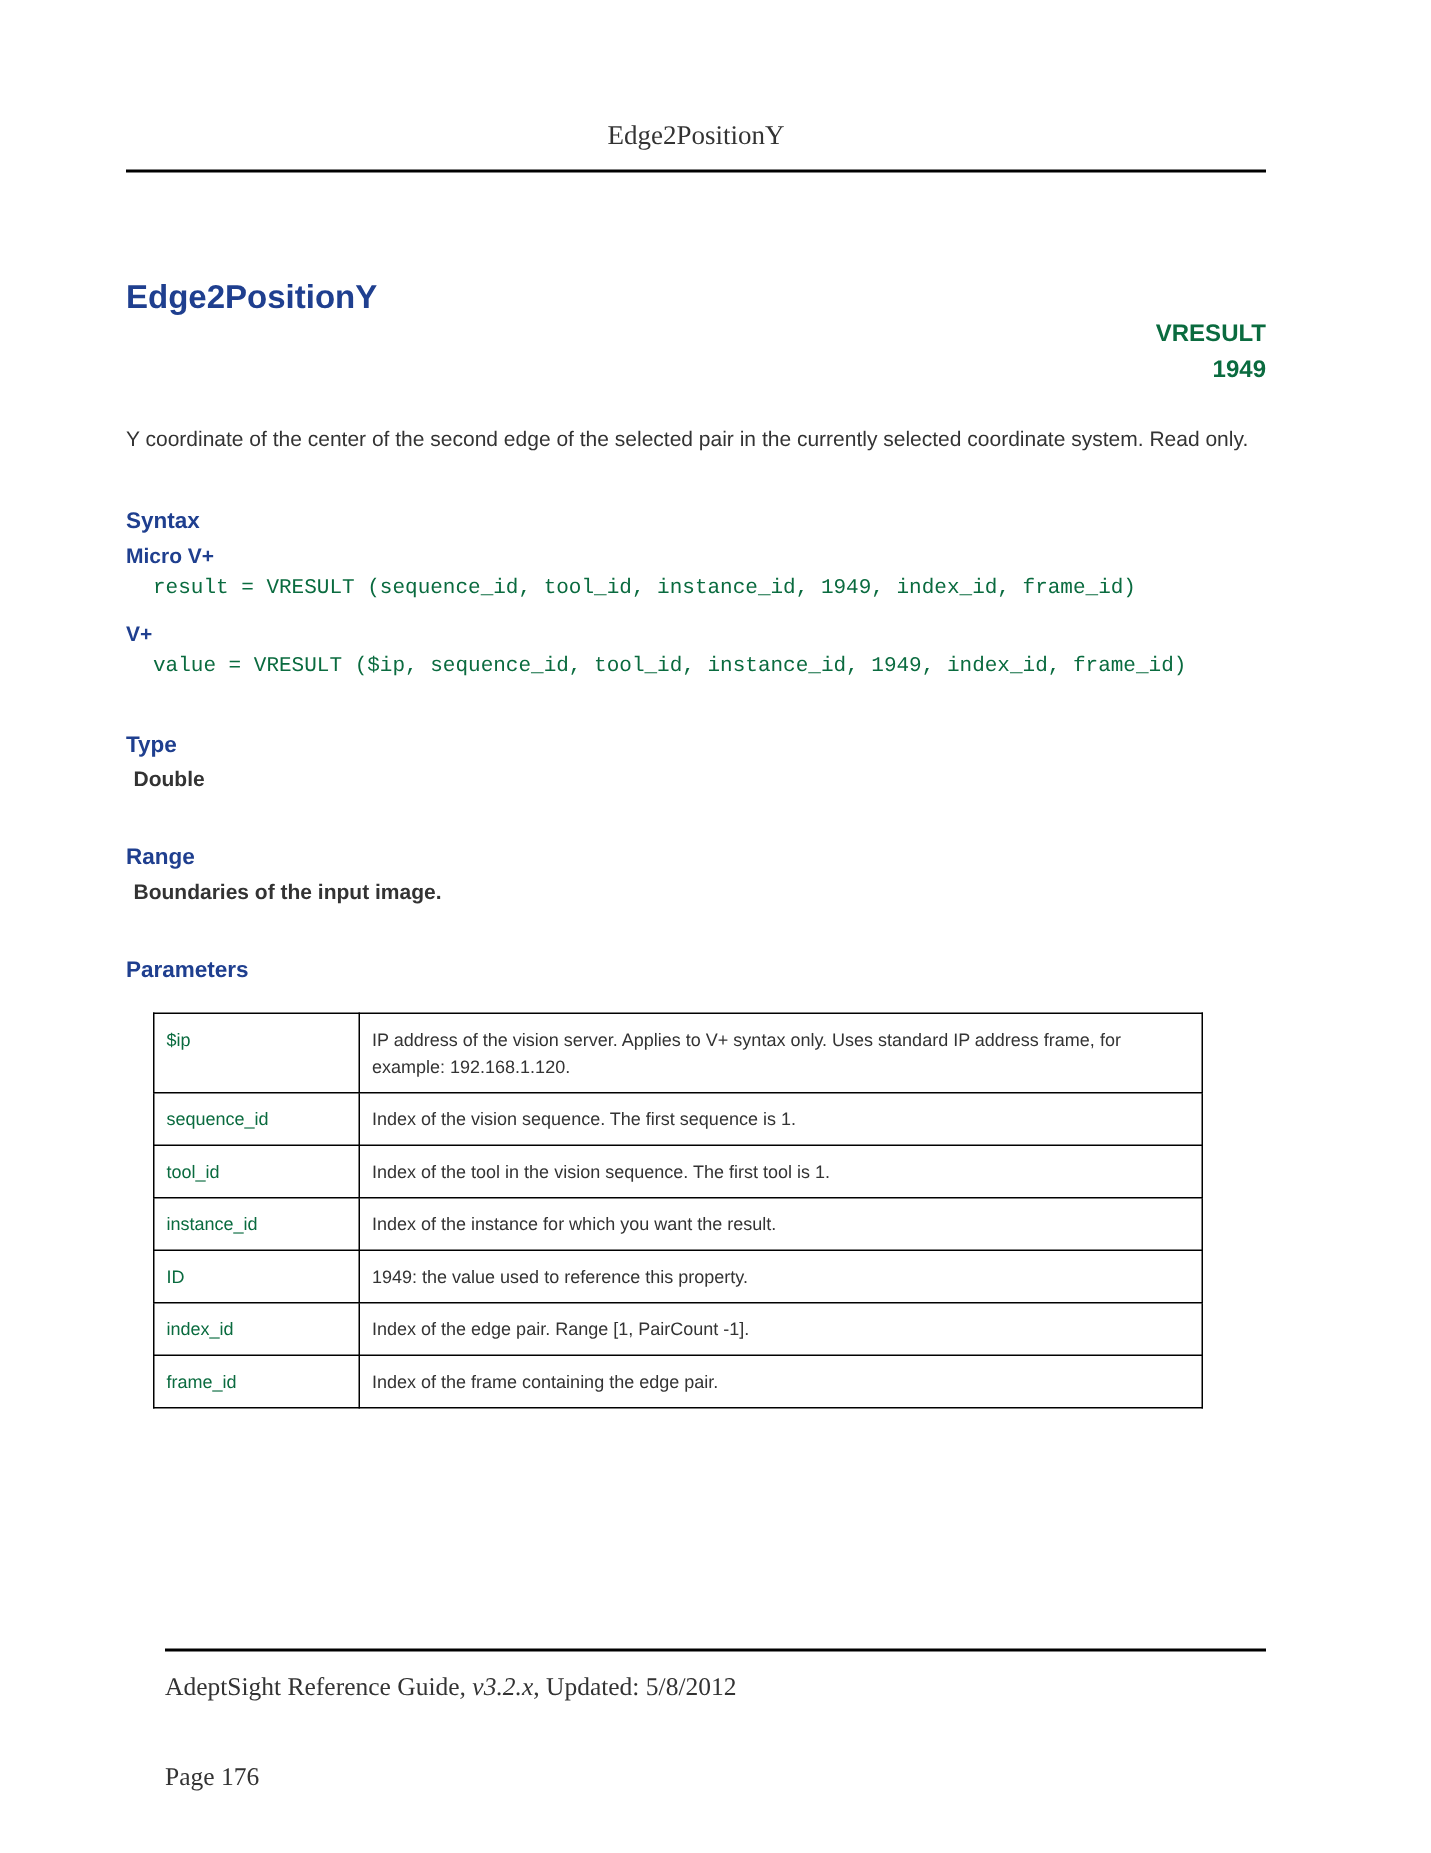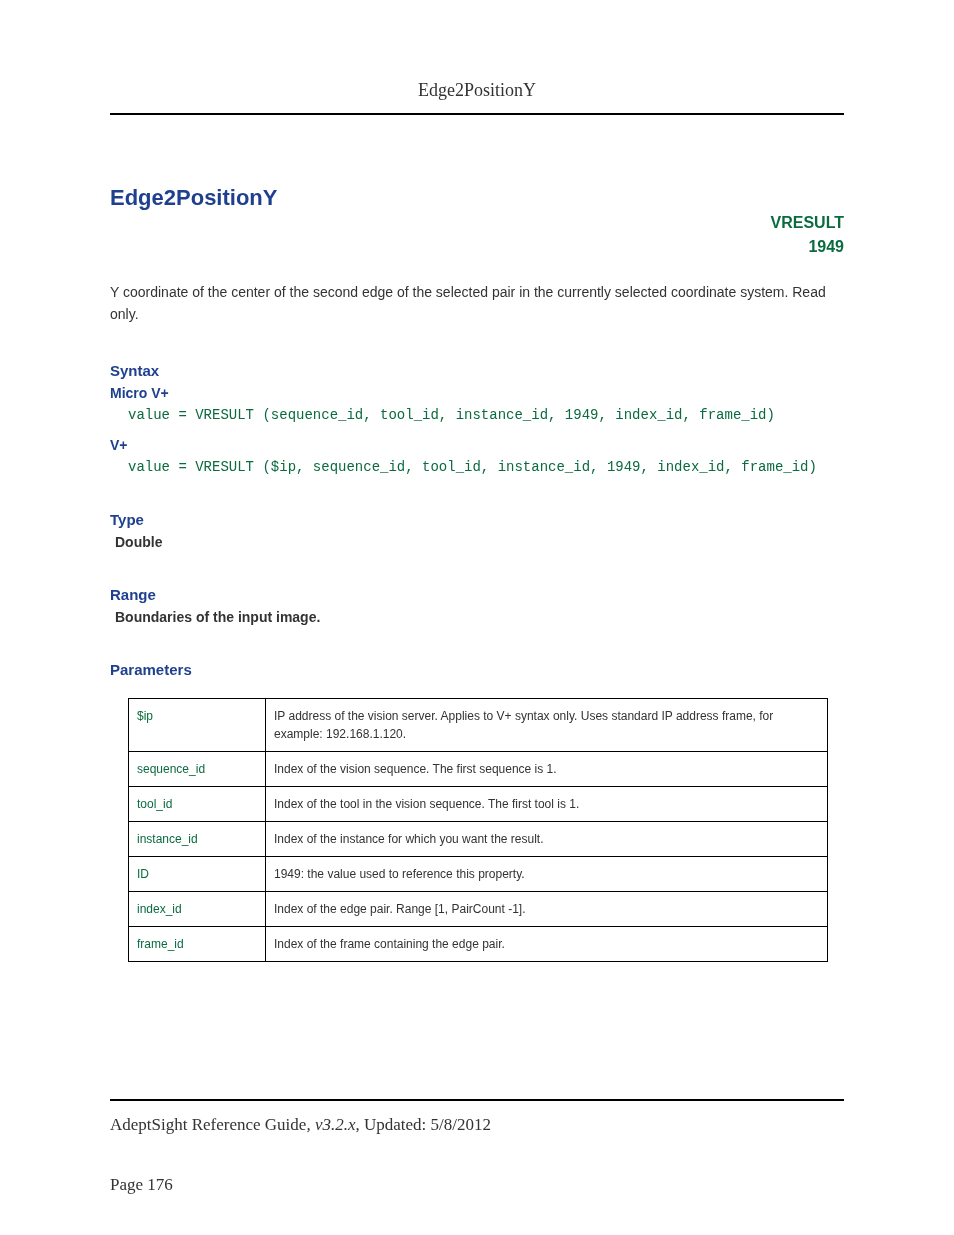--- a/index.html
+++ b/index.html
@@ -8,21 +8,21 @@
     font-family: Verdana, Geneva, sans-serif;
     font-size: 14px;
     color: #333;
     background: #fff;
   }
   .page {
     width: 954px;
     height: 1235px;
     position: relative;
     box-sizing: border-box;
-    padding: 80px 110px 0 110px;
+    padding: 80px 110px 0 84px;
   }
   .header {
     text-align: center;
     font-family: "Times New Roman", serif;
     font-size: 18px;
     padding-bottom: 12px;
     border-bottom: 2px solid #000;
     margin-bottom: 70px;
   }
   .title-row {
@@ -123,21 +123,21 @@
   </div>
   <div class="vresult-block">
     <div>VRESULT</div>
     <div>1949</div>
   </div>
 
   <div class="description">Y coordinate of the center of the second edge of the selected pair in the currently selected coordinate system. Read only.</div>
 
   <div class="section-head">Syntax</div>
   <div class="sub-head">Micro V+</div>
-  <div class="code-line">value = VRESULT (sequence_id, tool_id, instance_id, 1949, index_id, frame_id)</div>
+  <div class="code-line">result = VRESULT (sequence_id, tool_id, instance_id, 1949, index_id, frame_id)</div>
   <div class="sub-head" style="margin-top:14px">V+</div>
   <div class="code-line">value = VRESULT ($ip, sequence_id, tool_id, instance_id, 1949, index_id, frame_id)</div>
 
   <div class="section-head">Type</div>
   <div class="body-text">Double</div>
 
   <div class="section-head">Range</div>
   <div class="body-text">Boundaries of the input image.</div>
 
   <div class="section-head">Parameters</div>

